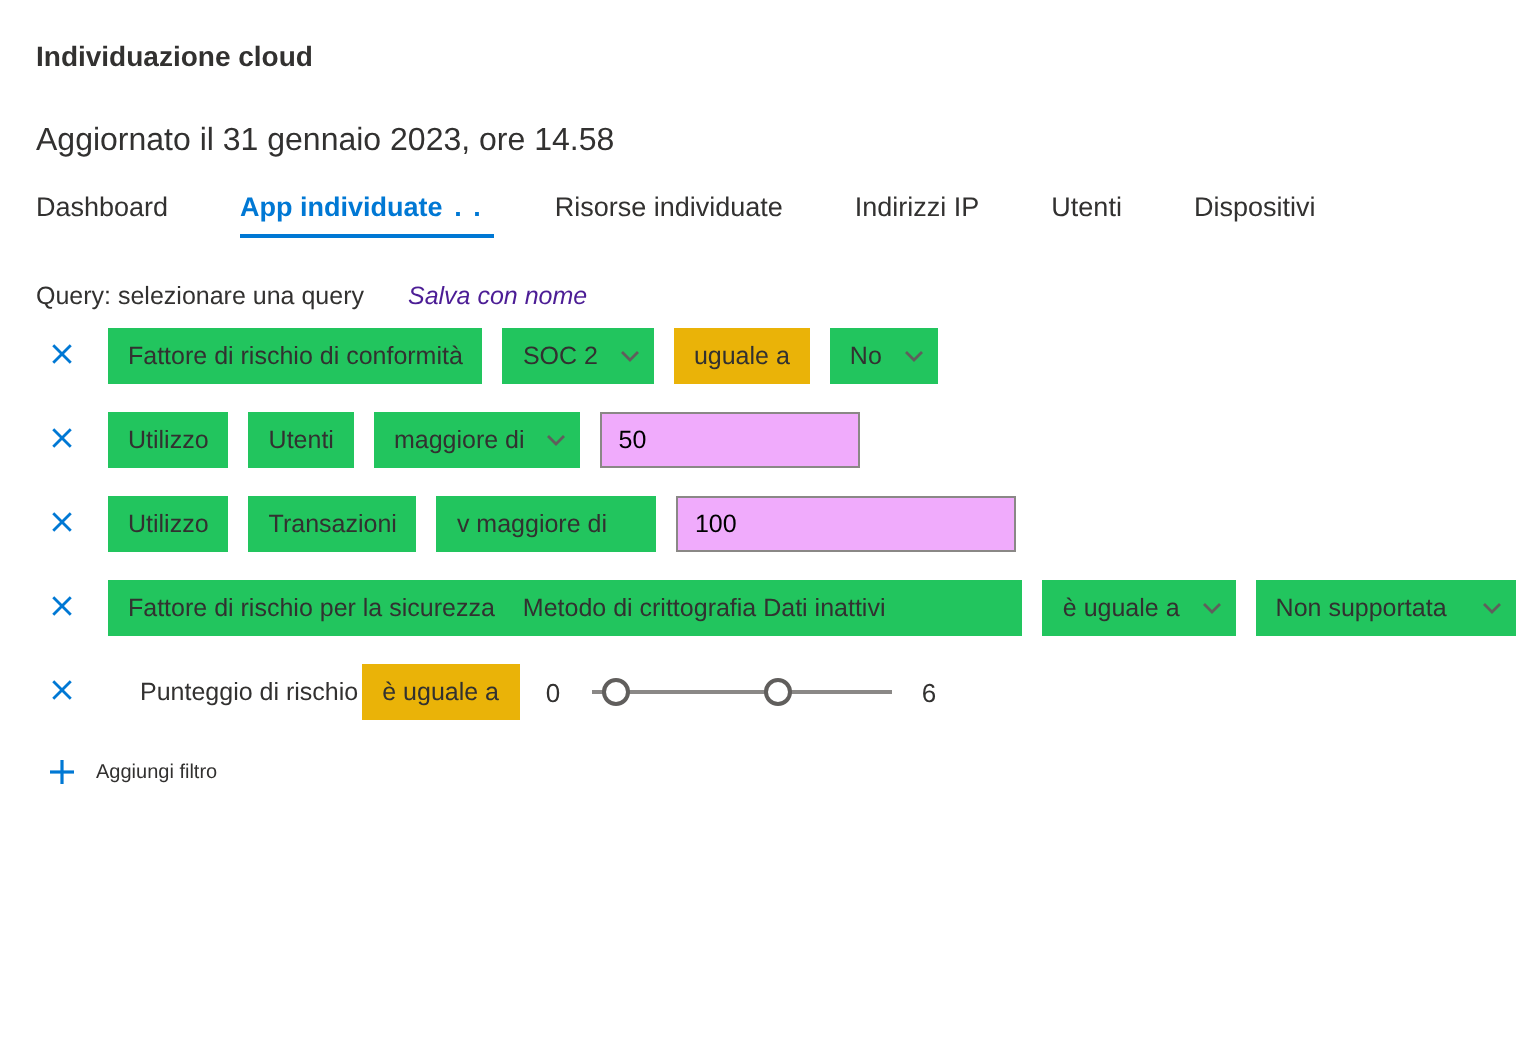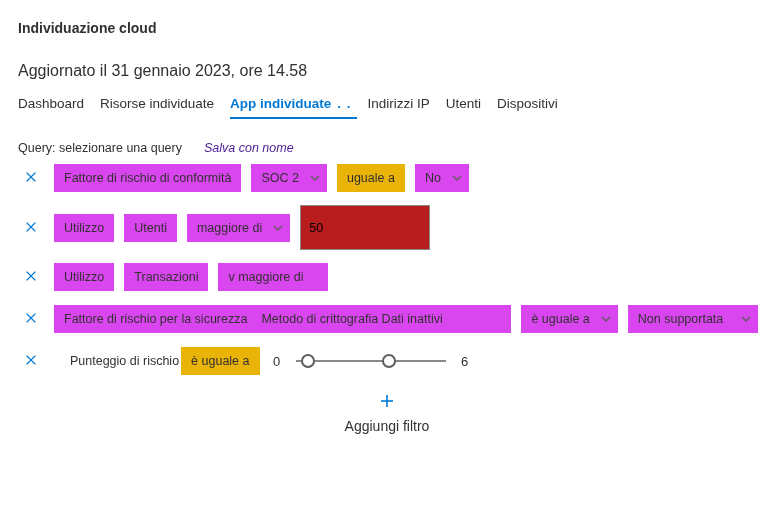--- a/index.html
+++ b/index.html
@@ -18,21 +18,21 @@
     font-weight: 600;
     padding: 20px 0 8px 0;
   }
   .updated {
     font-size: 16px;
     color: #323130;
     padding: 18px 0 10px 0;
   }
   .tabs {
     display: flex;
-    gap: 16px;
+    gap: 36px;
     border-bottom: 0;
     margin-bottom: 22px;
   }
   .tab {
     font-size: 13.5px;
     padding: 6px 0 8px 0;
     color: #323130;
     cursor: pointer;
     position: relative;
   }
@@ -71,41 +71,41 @@
   .remove-x {
     width: 16px; height: 16px;
     color: #0078d4;
     cursor: pointer;
     flex-shrink: 0;
     margin-right: 4px;
     margin-left: 6px;
   }
   .remove-x svg { width:14px; height:14px; display:block; }
   .chip {
-    background: #d946ef;
+    background: #22c55e;
     height: 28px;
     display: inline-flex;
     align-items: center;
     padding: 0 10px;
     font-size: 12.5px;
     color: #323130;
     white-space: nowrap;
   }
   .chip.sel { padding-right: 6px; }
   .chip.sel .chev { margin-left: 10px; }
   .chip.dark { background: #eab308; }
   .chev {
     display: inline-flex;
     width: 12px; height: 12px;
   }
   .chev svg { width:12px; height:12px; }
   .textbox {
-    height: 45px;
+    height: 28px;
     border: 1px solid #8a8886;
-    background: #b91c1c;
+    background: #f0abfc;
     padding: 0 8px;
     font-size: 12.5px;
     font-family: inherit;
   }
   .textbox.w1 { width: 130px; }
   .textbox.w2 { width: 170px; }
   .slider-wrap {
     display: flex;
     align-items: center;
     gap: 12px;
@@ -133,39 +133,38 @@
   }
   .slider-val { font-size: 13px; min-width:14px; text-align:center;}
   .add-filter {
     display: flex;
     align-items: center;
     gap: 10px;
     margin-top: 18px;
     margin-left: 6px;
     color: #323130;
     cursor: pointer;
-    font-size: 14px;
-    flex-direction: column;
+    font-size: 10px;
   }
   .add-filter .plus { color:#0078d4; width:14px; height:14px; }
   .add-filter .plus svg{width:14px;height:14px;}
 </style>
 </head>
 <body>
 
 <div class="title">Individuazione cloud</div>
 <div class="updated">Aggiornato il 31 gennaio 2023, ore 14.58</div>
 
 <div class="tabs">
   <div class="tab">Dashboard</div>
-  <div class="tab">Risorse individuate</div>
   <div class="tab active">
     <span>App individuate</span>
     <span class="dots">. .</span>
   </div>
+  <div class="tab">Risorse individuate</div>
   <div class="tab">Indirizzi IP</div>
   <div class="tab">Utenti</div>
   <div class="tab">Dispositivi</div>
 </div>
 
 <div class="query-row">
   <span>Query: selezionare una query</span>
   <span class="save-icon">
     <span>
       <svg viewBox="0 0 16 16" fill="none" stroke="#0078d4" stroke-width="1.4">
@@ -228,20 +227,21 @@
 <div class="filter-row">
   <span class="remove-x">
     <svg viewBox="0 0 16 16" stroke="#0078d4" stroke-width="1.6">
         <line x1="3" y1="3" x2="13" y2="13"></line>
         <line x1="13" y1="3" x2="3" y2="13"></line>
       </svg>
   </span>
   <span class="chip">Utilizzo</span>
   <span class="chip">Transazioni</span>
   <span class="chip" style="min-width:110px">v maggiore di</span>
+  <input class="textbox w2" value="100" style="">
 </div>
 
 <div class="filter-row">
   <span class="remove-x">
     <svg viewBox="0 0 16 16" stroke="#0078d4" stroke-width="1.6">
         <line x1="3" y1="3" x2="13" y2="13"></line>
         <line x1="13" y1="3" x2="3" y2="13"></line>
       </svg>
   </span>
   <span class="chip" style="padding-right:4px">Fattore di rischio per la sicurezza</span>

